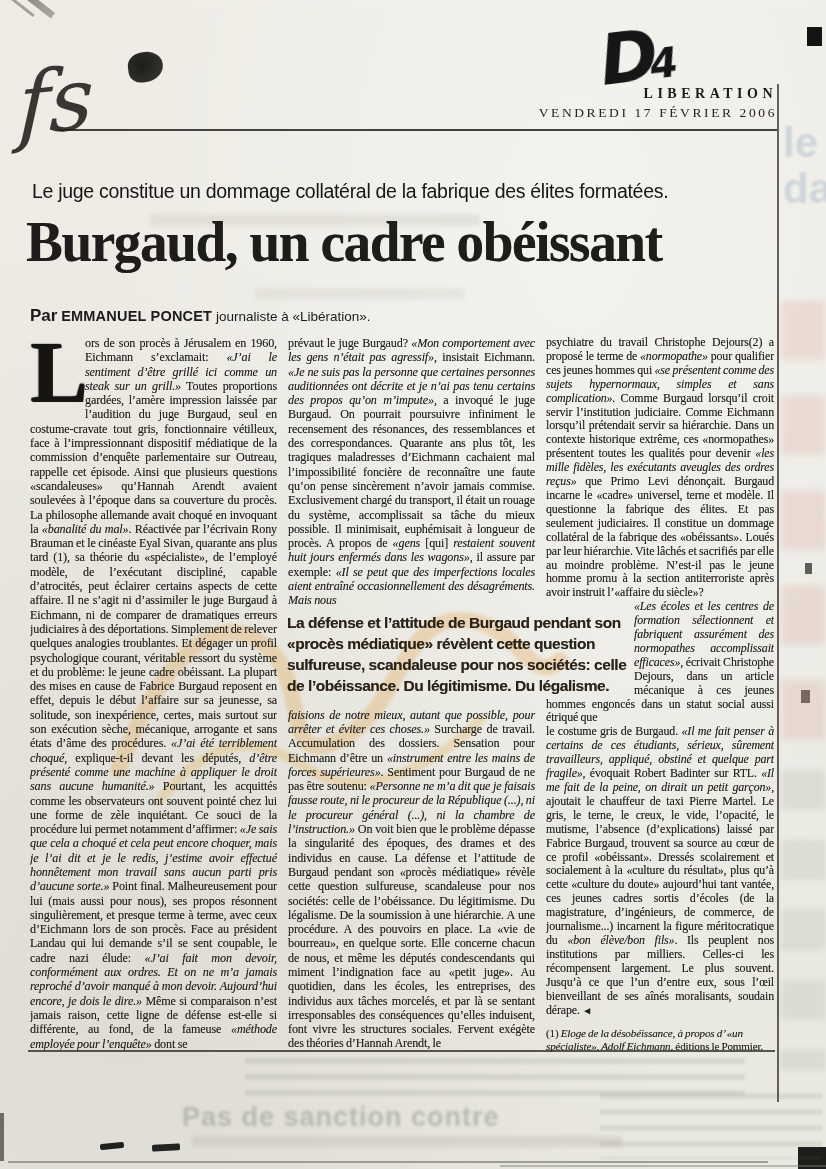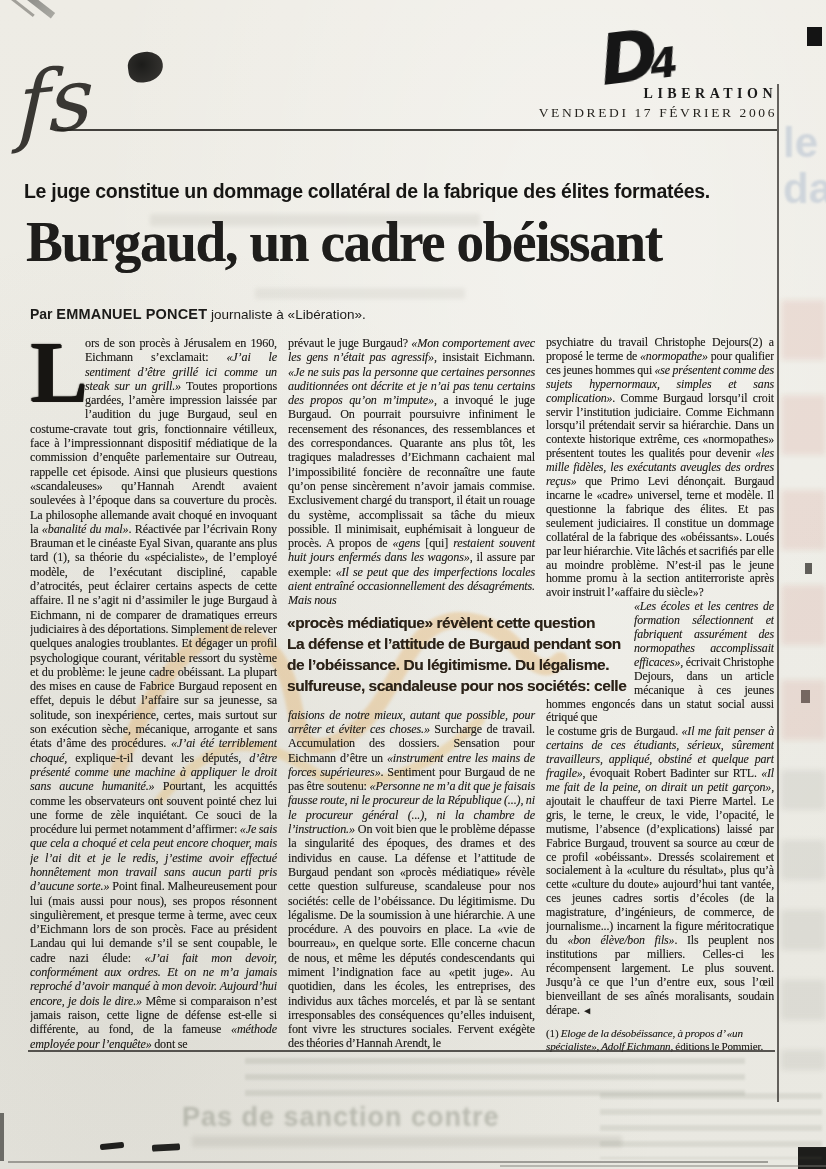--- a/index.html
+++ b/index.html
@@ -29,31 +29,31 @@
   .sq-tr{position:absolute;left:807px;top:27px;width:15px;height:19px;background:#141414;}
   .speck1{position:absolute;left:805px;top:563px;width:7px;height:11px;background:#3c3a36;opacity:.8;}
   .speck2{position:absolute;left:801px;top:690px;width:9px;height:13px;background:#43413c;opacity:.75;}
   .sq-br{position:absolute;left:798px;top:1147px;width:28px;height:22px;background:#1d1d1b;}
   .dash1{position:absolute;left:100px;top:1143px;width:24px;height:6px;background:#1f1f1d;transform:rotate(-6deg);border-radius:2px;}
   .dash2{position:absolute;left:152px;top:1144px;width:28px;height:7px;background:#232321;transform:rotate(-3deg);border-radius:2px;}
   .edge-l{position:absolute;left:0;top:1113px;width:4px;height:48px;background:#3a3936;opacity:.7;}
   .bottom-line{position:absolute;left:8px;top:1161px;width:760px;height:2px;background:#6e6d67;opacity:.6;}
   .bottom-line2{position:absolute;left:500px;top:1165px;width:326px;height:2px;background:#7d7c75;opacity:.45;}
   
-  .kicker{position:absolute;left:24px;top:180px;width:724px;
-    font-family:"Liberation Sans",sans-serif;font-weight:700;font-size:19.5px;
+  .kicker{position:absolute;left:32px;top:180px;width:724px;
+    font-family:"Liberation Sans",sans-serif;font-weight:400;font-size:19.5px;
     letter-spacing:-.3px;color:#171614;}
   .headline{position:absolute;left:26px;top:212px;width:780px;
     font-family:"Liberation Serif",serif;font-weight:700;font-size:57px;line-height:60px;
     letter-spacing:-1.5px;color:#1e1d1b;transform:scaleX(.97);transform-origin:left;
     text-shadow:0 0 .6px rgba(20,20,20,.55);}
   .byline{position:absolute;left:30px;top:306px;font-family:"Liberation Sans",sans-serif;
     font-size:13.5px;color:#1c1b19;}
   .byline .au{font-weight:800;font-size:14.5px;letter-spacing:.2px;}
-  .byline .pr{font-weight:800;font-size:14px;}
+  .byline .pr{font-weight:800;font-size:17px;}
   
   .col{position:absolute;top:336px;text-align:justify;font-size:12.15px;line-height:14.3px;
     letter-spacing:-.15px;word-spacing:-.4px;color:#23211e;
     text-shadow:0 0 .35px rgba(30,28,25,.4);}
   .col p{margin:0;}
   #col1{left:30px;width:247px;max-height:714px;overflow:hidden;}
   #col2{left:288px;width:247px;max-height:716px;}
   #col3{left:546px;width:228px;max-height:718px;overflow:hidden;font-size:11.95px;line-height:13.9px;}
   .sg-i,.i{font-style:italic;}
   .arrow{font-style:normal;font-size:10px;letter-spacing:0;}
@@ -159,20 +159,20 @@
       <p style="display:inline;"><span class="sg-i">«Les écoles et les centres de formation sélectionnent et fabriquent assurément des normopathes accomplissait efficaces»</span><span>, écrivait Christophe Dejours, dans un article mécanique à ces jeunes hommes engoncés dans un statut social aussi étriqué que</span></p>
     </div>
     <p><span>le costume gris de Burgaud. </span><span class="sg-i">«Il me fait penser à certains de ces étudiants, sérieux, sûrement travailleurs, appliqué, obstiné et quelque part fragile»</span><span>, évoquait Robert Badinter sur RTL. </span><span class="sg-i">«Il me fait de la peine, on dirait un petit garçon»</span><span>, ajoutait le chauffeur de taxi Pierre Martel. Le gris, le terne, le creux, le vide, l’opacité, le mutisme, l’absence (d’explications) laissé par Fabrice Burgaud, trouvent sa source au cœur de ce profil «obéissant». Dressés scolairement et socialement à la «culture du résultat», plus qu’à cette «culture du doute» aujourd’hui tant vantée, ces jeunes cadres sortis d’écoles (de la magistrature, d’ingénieurs, de commerce, de journalisme...) incarnent la figure méritocratique du </span><span class="sg-i">«bon élève/bon fils»</span><span>. Ils peuplent nos institutions par milliers. Celles-ci les récompensent largement. Le plus souvent. Jusqu’à ce que l’un d’entre eux, sous l’œil bienveillant de ses aînés moralisants, soudain dérape. </span><span class="arrow">◄</span></p>
     <div class="footnotes">
       <p><span>(1) </span><span class="sg-i">Eloge de la désobéissance, à propos d’ «un spécialiste», Adolf Eichmann,</span><span> éditions le Pommier.</span></p>
       <p><span>(2) </span><span class="sg-i">Nouvelles approches des hommes et du masculin,</span></p>
     </div>
   </div>
 
   <div class="pull-quote">
+      <div>La défense et l’attitude de Burgaud pendant son</div>
       <div>«procès médiatique» révèlent cette question</div>
-      <div>La défense et l’attitude de Burgaud pendant son</div>
+      <div>sulfureuse, scandaleuse pour nos sociétés: celle</div>
       <div>de l’obéissance. Du légitimisme. Du légalisme.</div>
-      <div>sulfureuse, scandaleuse pour nos sociétés: celle</div>
     </div>
 
   <div class="rule-b"></div>
 </div>
 
 </body></html>

